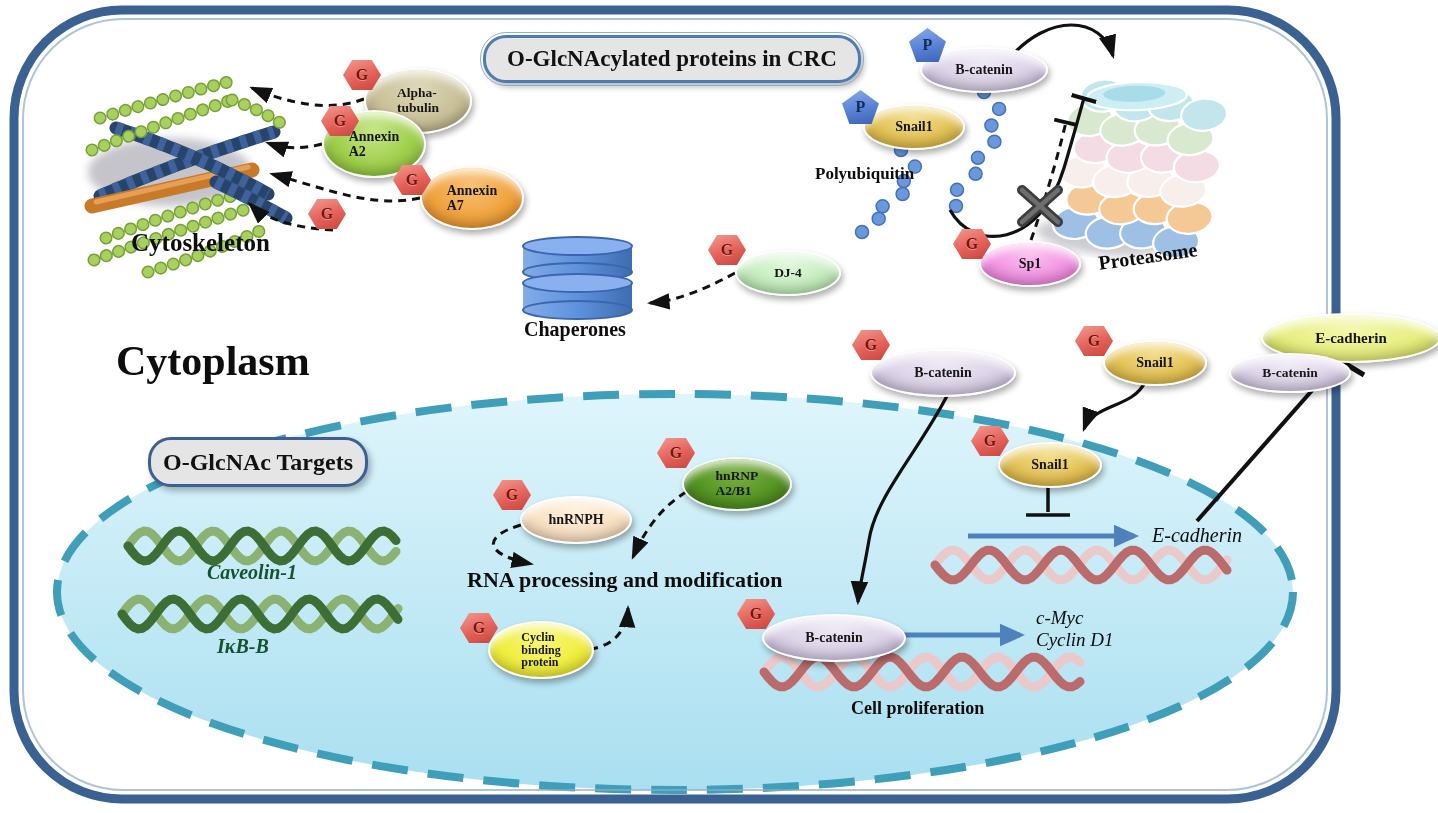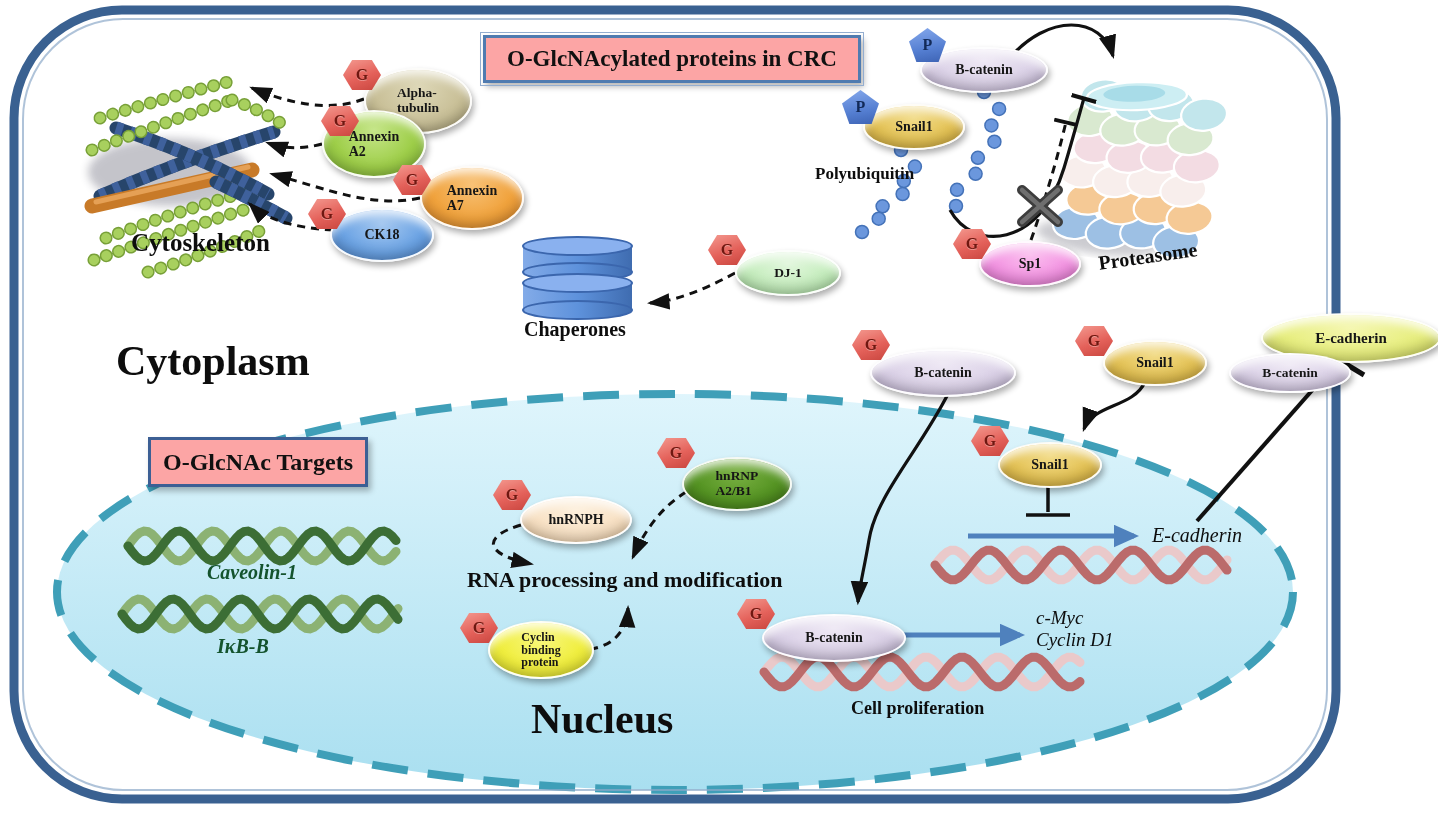--- a/index.html
+++ b/index.html
@@ -3,22 +3,22 @@
 <meta charset="utf-8">
 <style>
   html,body{margin:0;padding:0;background:#fff;}
   #stage{position:relative;width:1438px;height:813px;background:#fff;overflow:hidden;
          font-family:"Liberation Serif",serif;}
   #fig{position:absolute;left:0;top:0;}
   .lbl{position:absolute;color:#0d0d0d;white-space:nowrap;line-height:1.1;}
   .b{font-weight:bold;}
   .i{font-style:italic;}
   .green{color:#14532d;}
-  .label-box{position:absolute;background:#fca5a5;display:flex;align-items:center;justify-content:center;
-             font-weight:bold;color:#111;box-shadow:3px 4px 6px rgba(0,0,0,.28);}
+  .label-box{position:absolute;background:#e5e5e5;display:flex;align-items:center;justify-content:center;
+             font-weight:bold;color:#111;box-shadow:3px 4px 6px rgba(0,0,0,.28);border-radius:23px;}
   .title-box{border:3px solid #4f7bb0;outline:1px solid #94aed0;outline-offset:2px;}
   .targets-box{border:3px solid #3c5f94;}
   .ellipse{position:absolute;border-radius:50%;display:flex;align-items:center;justify-content:center;
            text-align:left;font-weight:bold;color:#161616;white-space:pre-line;line-height:1.08;
            border:2px solid rgba(255,255,255,.95);
            box-shadow:inset 0 9px 10px -4px rgba(255,255,255,.85), inset 0 -10px 14px -7px rgba(0,0,0,.28), 2px 4px 6px rgba(0,0,0,.32);}
   .badge{position:absolute;width:38px;height:30px;display:flex;align-items:center;justify-content:center;
          font-family:"Liberation Serif",serif;font-weight:bold;font-size:16px;
          filter:drop-shadow(2px 3px 2px rgba(0,0,0,.35));}
   .hexa{clip-path:polygon(24% 0,76% 0,100% 50%,76% 100%,24% 100%,0 50%);
@@ -196,21 +196,20 @@
 
     <path d="M1022 190 L1058 222 M1058 190 L1022 222" stroke="#3d3d3d" stroke-width="10" stroke-linecap="round" fill="none"></path>
     <path d="M1022 190 L1058 222 M1058 190 L1022 222" stroke="#6e6e6e" stroke-width="4.5" stroke-linecap="round" fill="none"></path>
   </g>
 </svg>
 
 <div class="label-box title-box" style="left:483px;top:35px;width:372px;height:42px;font-size:23px;">O-GlcNAcylated proteins in CRC</div>
 <div class="label-box targets-box" style="left:148px;top:437px;width:214px;height:44px;font-size:24px;">O-GlcNAc Targets</div>
 
 <div class="lbl b" style="left:116px;top:338px;font-size:42px;">Cytoplasm</div>
-<div class="lbl b" style="left:531px;top:696px;font-size:42px;">Nucleus</div>
 
 <div class="lbl b" style="left:131px;top:229px;font-size:25px;">Cytoskeleton</div>
 <div class="lbl b" style="left:524px;top:318px;font-size:20px;">Chaperones</div>
 <div class="lbl b" style="left:815px;top:165px;font-size:17px;">Polyubiquitin</div>
 <div class="lbl b" style="left:1098px;top:245px;font-size:20px;transform:rotate(-8deg);">Proteasome</div>
 
 <div class="lbl b" style="left:467px;top:568px;font-size:22px;">RNA processing and modification</div>
 <div class="lbl b" style="left:851px;top:699px;font-size:18px;">Cell proliferation</div>
 
 <div class="lbl b i green" style="left:207px;top:561px;font-size:20px;">Caveolin-1</div>
@@ -218,22 +217,21 @@
 <div class="lbl i" style="left:1152px;top:524px;font-size:20px;">E-cadherin</div>
 <div class="lbl i" style="left:1036px;top:608px;font-size:19px;">c-Myc</div>
 <div class="lbl i" style="left:1036px;top:630px;font-size:19px;">Cyclin D1</div>
 
 <div class="ellipse" style="left:364px;top:68px;width:104px;height:62px;font-size:13.5px;background:radial-gradient(ellipse at 50% 28%,#ded8b8,#c9c098 58%,#a89e74);">Alpha-
 tubulin</div>
 <div class="ellipse" style="left:322px;top:110px;width:100px;height:64px;font-size:14px;background:radial-gradient(ellipse at 50% 28%,#c6e68a,#9ece49 58%,#7fb437);">Annexin
 A2</div>
 <div class="ellipse" style="left:420px;top:166px;width:100px;height:60px;font-size:14px;background:radial-gradient(ellipse at 50% 28%,#f8c277,#f0a23c 58%,#d9842a);">Annexin
 A7</div>
-<div class="ellipse" style="left:330px;top:208px;width:100px;height:50px;font-size:14px;background:radial-gradient(ellipse at 50% 28%,#a5c8f0,#6ba3e4 58%,#4f87cf);">CK18</div>
-<div class="ellipse" style="left:735px;top:250px;width:102px;height:42px;font-size:13.5px;background:radial-gradient(ellipse at 50% 28%,#e2f7dd,#c2ecba 62%,#a8dba0);">DJ-1</div>
+<div class="ellipse" style="left:735px;top:250px;width:102px;height:42px;font-size:13.5px;background:radial-gradient(ellipse at 50% 28%,#e2f7dd,#c2ecba 62%,#a8dba0);">DJ-4</div>
 <div class="ellipse" style="left:920px;top:47px;width:124px;height:42px;font-size:14px;background:radial-gradient(ellipse at 50% 28%,#efe9f5,#d9cfe6 62%,#c4b6d8);">B-catenin</div>
 <div class="ellipse" style="left:863px;top:104px;width:98px;height:42px;font-size:14px;background:radial-gradient(ellipse at 50% 28%,#f2dc8a,#e4c254 58%,#d1a93c);">Snail1</div>
 <div class="ellipse" style="left:979px;top:241px;width:98px;height:42px;font-size:14px;background:radial-gradient(ellipse at 50% 28%,#fbc0ef,#f393e2 58%,#e678d2);">Sp1</div>
 <div class="ellipse" style="left:870px;top:349px;width:142px;height:44px;font-size:14px;background:radial-gradient(ellipse at 50% 28%,#efe9f5,#d9cfe6 62%,#c4b6d8);">B-catenin</div>
 <div class="ellipse" style="left:1103px;top:340px;width:100px;height:42px;font-size:14px;background:radial-gradient(ellipse at 50% 28%,#f2dc8a,#e4c254 58%,#d1a93c);">Snail1</div>
 <div class="ellipse" style="left:998px;top:442px;width:100px;height:42px;font-size:14px;background:radial-gradient(ellipse at 50% 28%,#f2dc8a,#e4c254 58%,#d1a93c);">Snail1</div>
 <div class="ellipse" style="left:762px;top:614px;width:140px;height:44px;font-size:14px;background:radial-gradient(ellipse at 50% 28%,#efe9f5,#d9cfe6 62%,#c4b6d8);">B-catenin</div>
 <div class="ellipse" style="left:1261px;top:313px;width:176px;height:46px;font-size:15px;background:radial-gradient(ellipse at 50% 28%,#f5f7b0,#e7ee7e 58%,#d6de62);">E-cadherin</div>
 <div class="ellipse" style="left:1229px;top:353px;width:118px;height:36px;font-size:13.5px;background:radial-gradient(ellipse at 50% 28%,#efe9f5,#d9cfe6 62%,#c4b6d8);">B-catenin</div>
 <div class="ellipse" style="left:520px;top:496px;width:108px;height:44px;font-size:14px;background:radial-gradient(ellipse at 50% 28%,#fdf0dd,#f8e0c2 62%,#efcda3);">hnRNPH</div>

